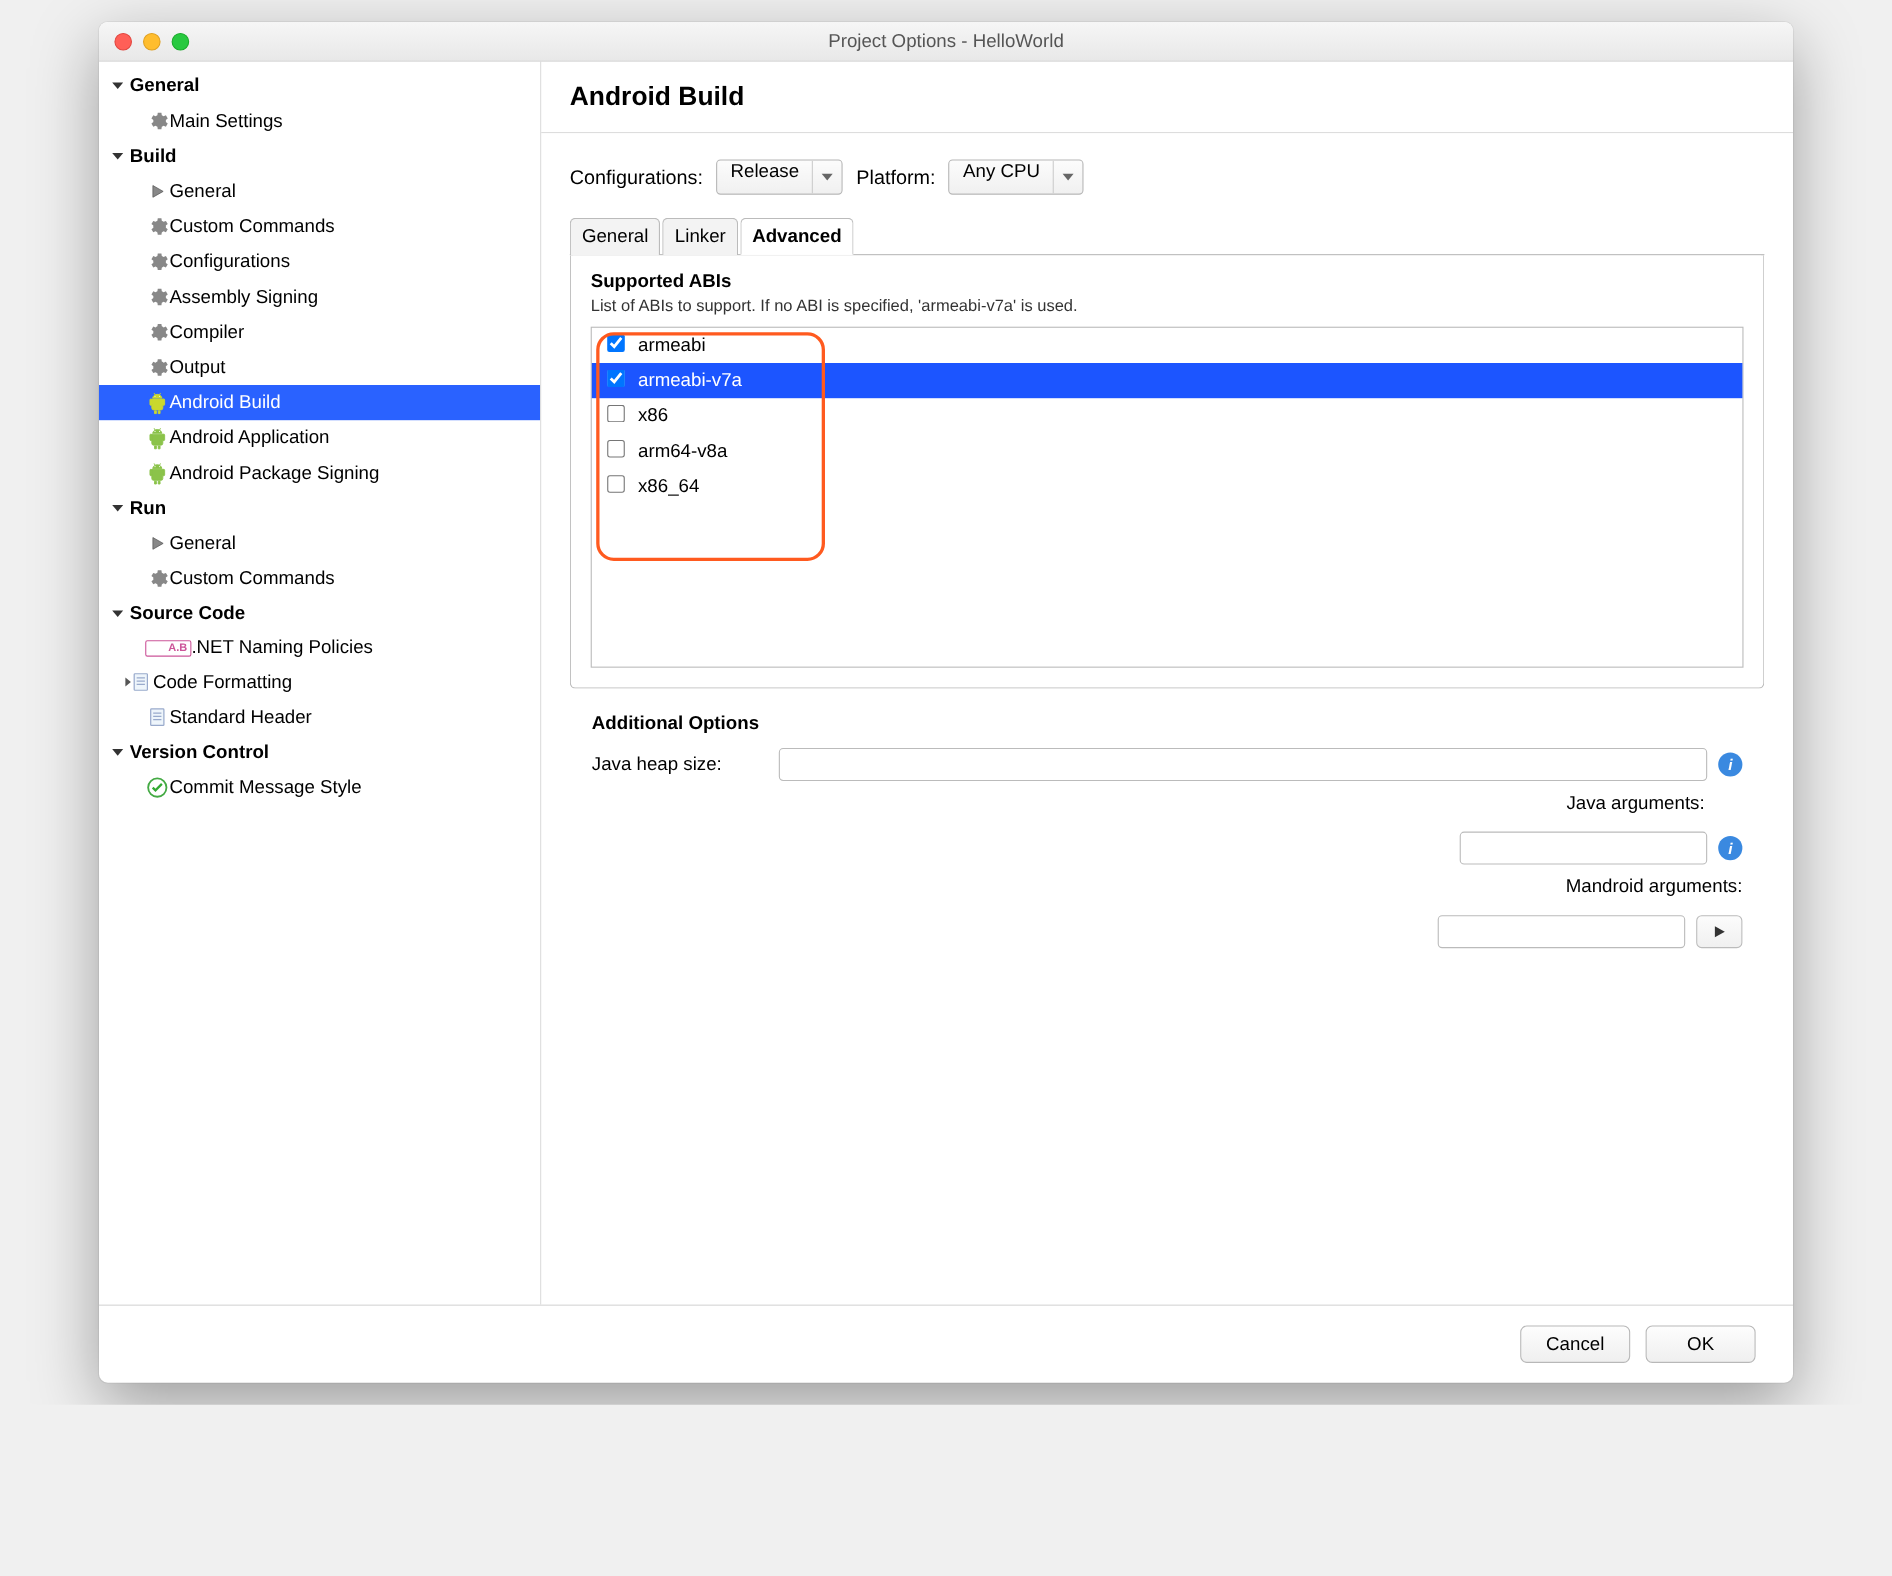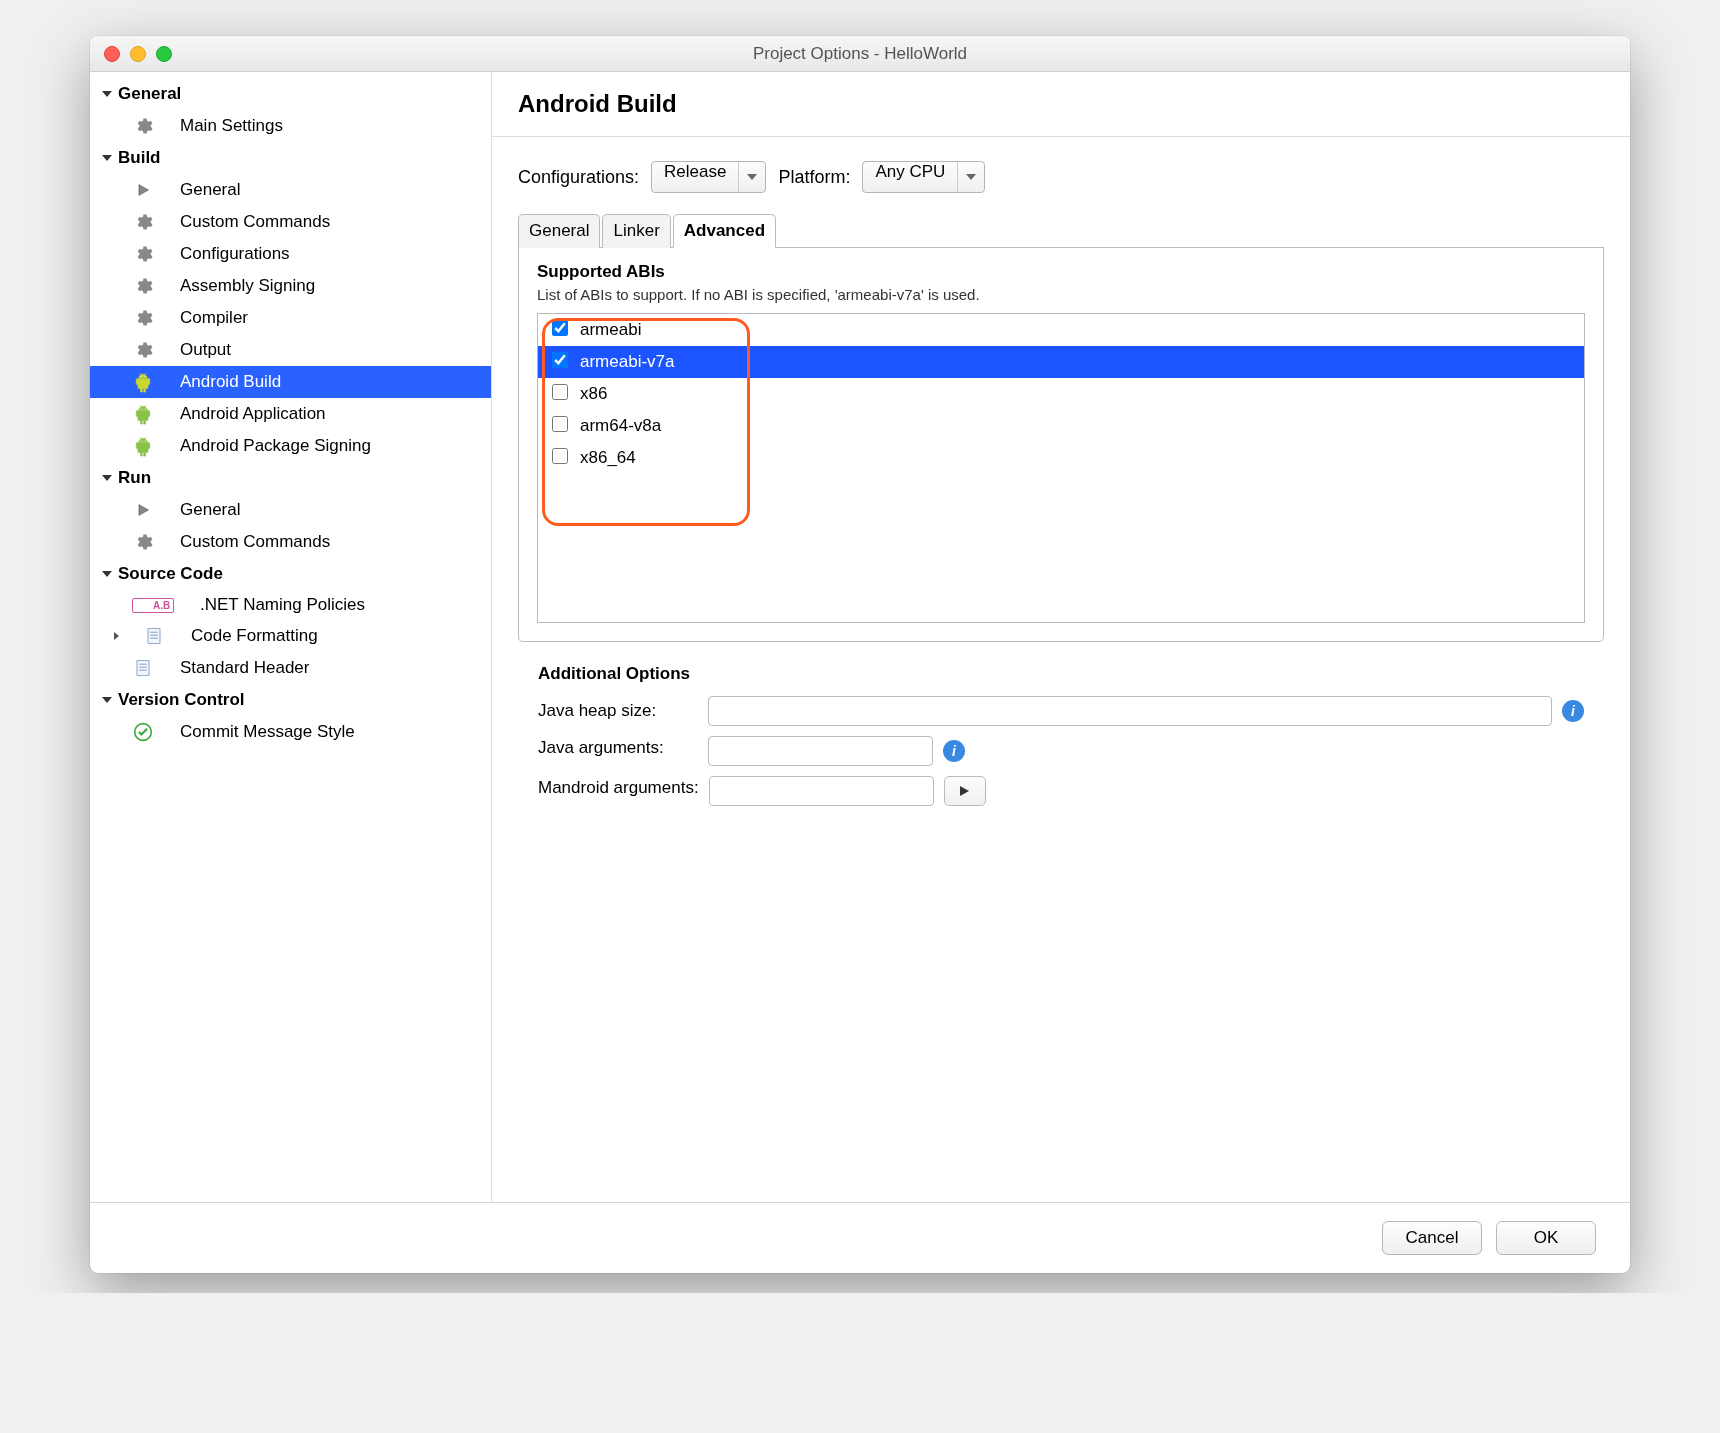--- a/index.html
+++ b/index.html
@@ -10,21 +10,20 @@
   display: flex;
   justify-content: center;
   padding: 20px;
 }
 .window {
   width: 1540px;
   background: #fff;
   border-radius: 8px;
   box-shadow: 0 20px 60px rgba(0,0,0,0.35), 0 0 0 1px rgba(0,0,0,0.05);
   overflow: hidden;
-  margin-top: 16px;
 }
 .titlebar {
   height: 36px;
   background: linear-gradient(#f6f6f6, #e8e8e8);
   border-bottom: 1px solid #d0d0d0;
   display: flex;
   align-items: center;
   position: relative;
 }
 .traffic-lights { display: flex; gap: 10px; padding-left: 14px; }
@@ -42,21 +41,21 @@
   border-right: 1px solid #ddd;
   padding: 6px 0;
   overflow: auto;
 }
 .group-header {
   display: flex; align-items: center; gap: 8px;
   padding: 6px 14px; font-weight: bold; cursor: default;
 }
 .disclosure { display:inline-block; width:0; height:0; border-left:6px solid #333; border-top:5px solid transparent; border-bottom:5px solid transparent; transform: rotate(90deg); }
 .tree-item {
-  display: flex; align-items: center; gap: 26px;
+  display: flex; align-items: center; gap: 0;
   padding: 5px 10px 5px 42px;
   cursor: default;
 }
 .tree-item.selected { background: #2a62ff; color: #fff; }
 .tree-item .icon { width: 22px; height: 22px; display:flex; align-items:center; justify-content:center; }
 .gear-icon svg { width: 20px; height: 20px; }
 .play-icon svg { width: 16px; height: 16px; }
 .android-icon svg { width: 20px; height: 22px; }
 .check-icon svg { width: 20px; height: 20px; }
 .doc-icon svg { width: 18px; height: 20px; }
@@ -125,21 +124,21 @@
 .abi-row.sel { background: #1c55ff; color: #fff; }
 .abi-row input[type=checkbox] { width:16px; height:16px; }
 .highlight-box {
   position: absolute; border: 3px solid #ff5a1f; border-radius: 16px;
   left: 4px; top: 4px; width: 208px; height: 208px; pointer-events:none;
 }
 
 .additional { margin-top: 22px; padding: 0 20px; }
 .additional .section-title { margin-bottom: 12px; }
 .field-row { display:flex; align-items:center; margin-bottom: 10px; gap: 10px; }
-.field-row.stack { flex-direction: row; align-items: center; }
+.field-row.stack { flex-direction: column; align-items: flex-end; }
 .field-row.stack label { margin-bottom: 6px; }
 .field-row label { min-width: 160px; }
 .text-input {
   flex:1; height: 30px; border:1px solid #bbb; border-radius:4px;
   padding: 0 8px; font-size:16px;
 }
 .info-btn {
   width:22px; height:22px; border-radius:50%; background:#3a89e0; color:#fff;
   display:flex; align-items:center; justify-content:center; font-style:italic; font-weight:bold; font-size:14px;
 }

